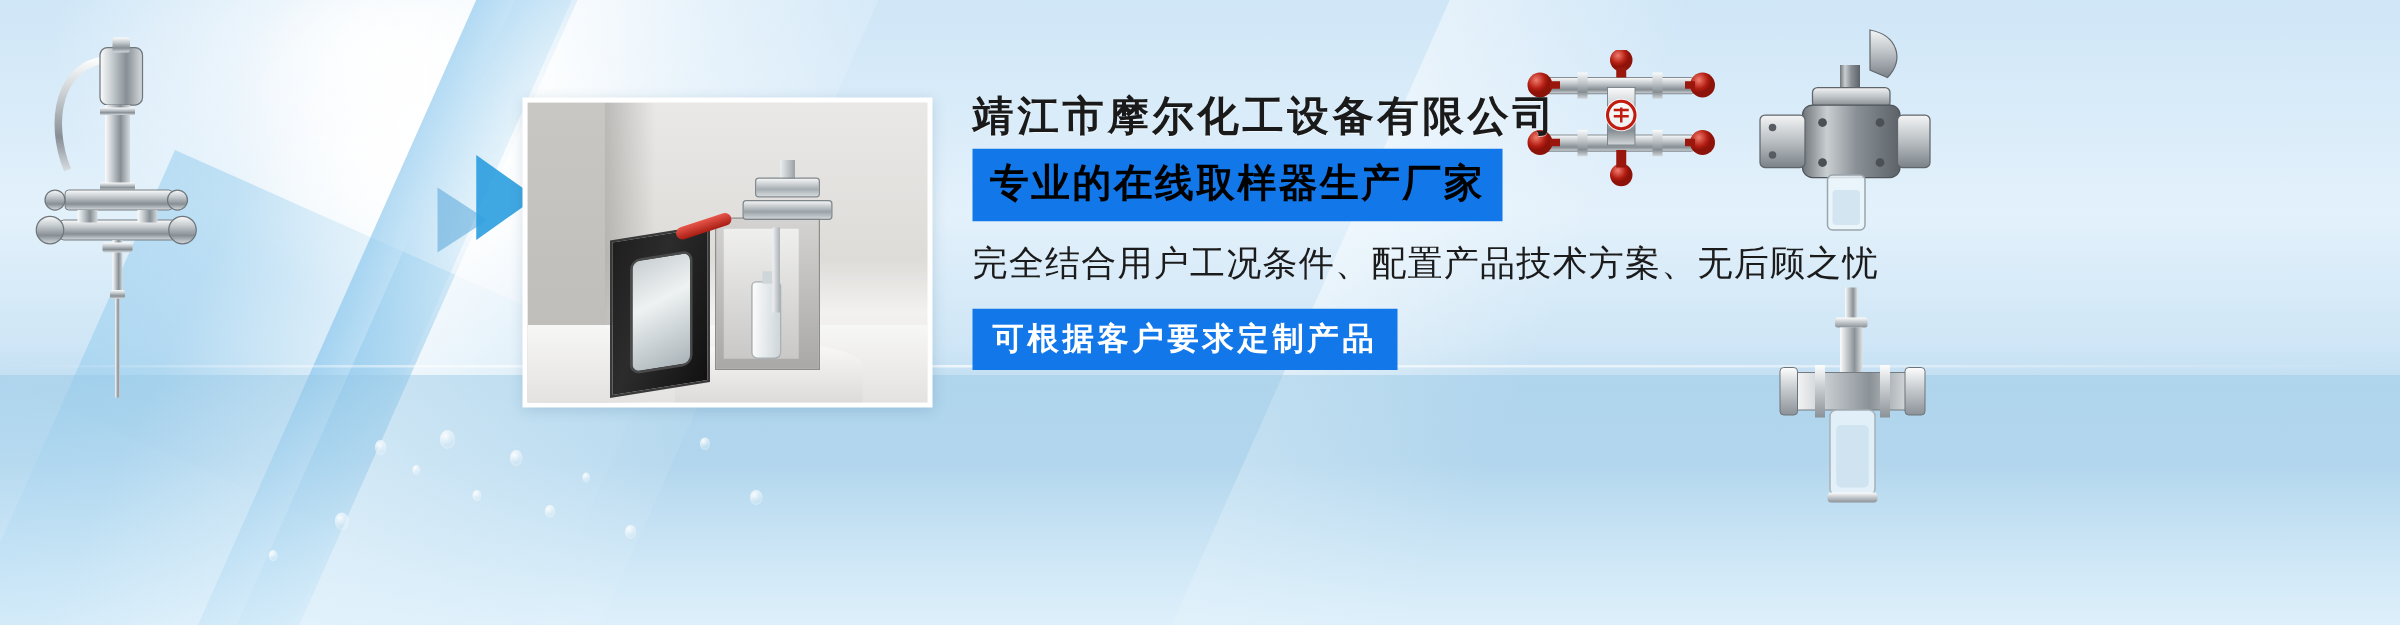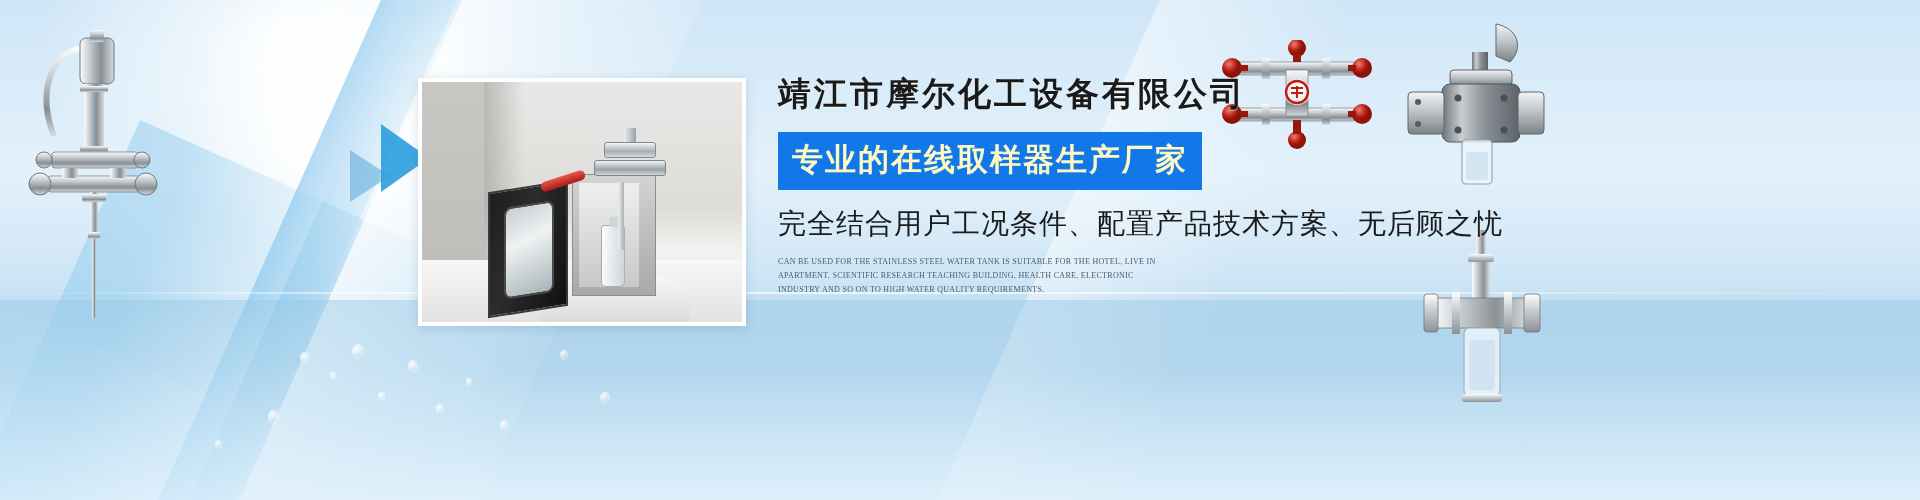--- a/index.html
+++ b/index.html
@@ -152,25 +152,25 @@
   .company-title{
     font-family:"Liberation Serif","DejaVu Serif",serif;
     font-size:33px; font-weight:700; color:#1a1a1a;
     letter-spacing:3px; line-height:1.25;
     text-shadow:0 1px 0 rgba(255,255,255,.6);
     white-space:nowrap;
   }
   .hl-bar{
     display:inline-block;
     background:#1277e8;
-    color:#fef9c3;
+    color:#000000;
     font-size:31px; font-weight:700;
     letter-spacing:2px;
     padding:7px 14px 9px 14px;
-    margin-top:17px;
+    margin-top:4px;
     white-space:nowrap;
     font-family:"DejaVu Sans","Liberation Sans",sans-serif;
   }
   .sub-line{
     margin-top:15px;
     font-size:28px;
     color:#1b1b1b;
     letter-spacing:1px;
     white-space:nowrap;
     font-family:"DejaVu Sans","Liberation Sans",sans-serif;
@@ -435,18 +435,18 @@
   </div>
 
   <div class="text-col">
 
     <div class="company-title">靖江市摩尔化工设备有限公司</div>
 
     <div class="hl-bar">专业的在线取样器生产厂家</div>
 
     <div class="sub-line">完全结合用户工况条件、配置产品技术方案、无后顾之忧</div>
 
-
-    <div class="eng">Can be used for the stainless steel water tank is suitable for the hotel, live in apartment, scientific research teaching building, health care, electronic industry and so on to high water quality requirements.</div>
+    <div class="hl-bar2">可根据客户要求定制产品</div>
+
   </div>
 
 
 </div>
 
 </body></html>

